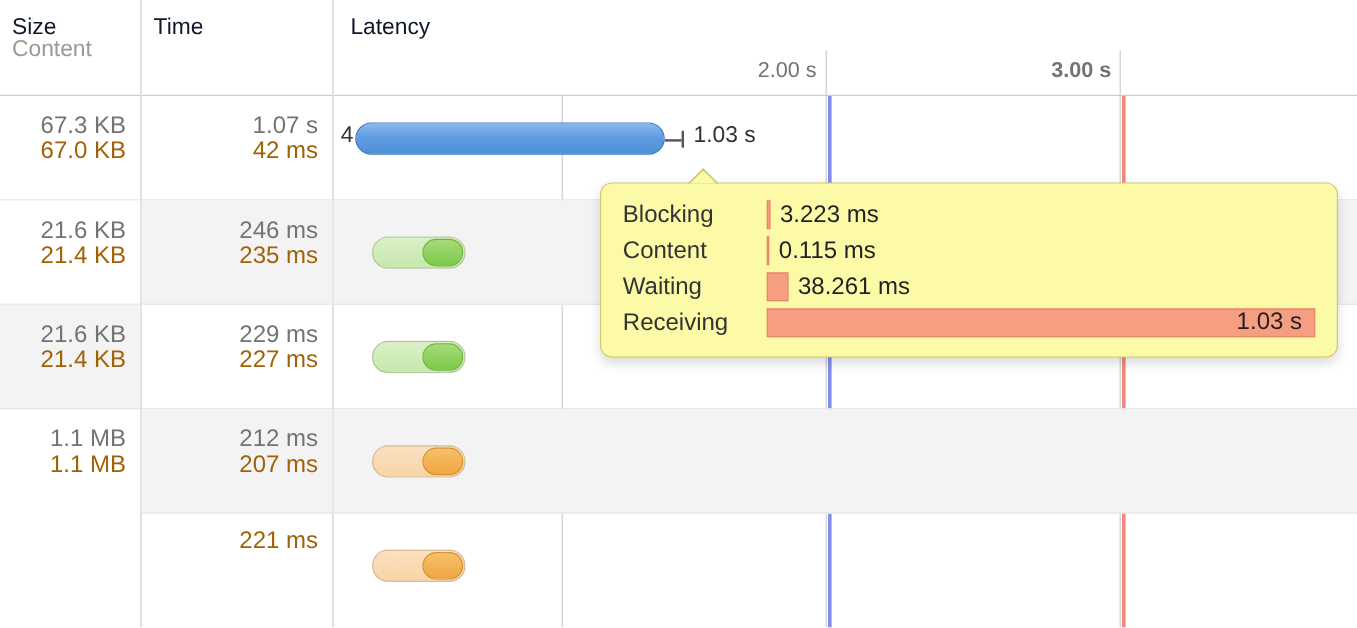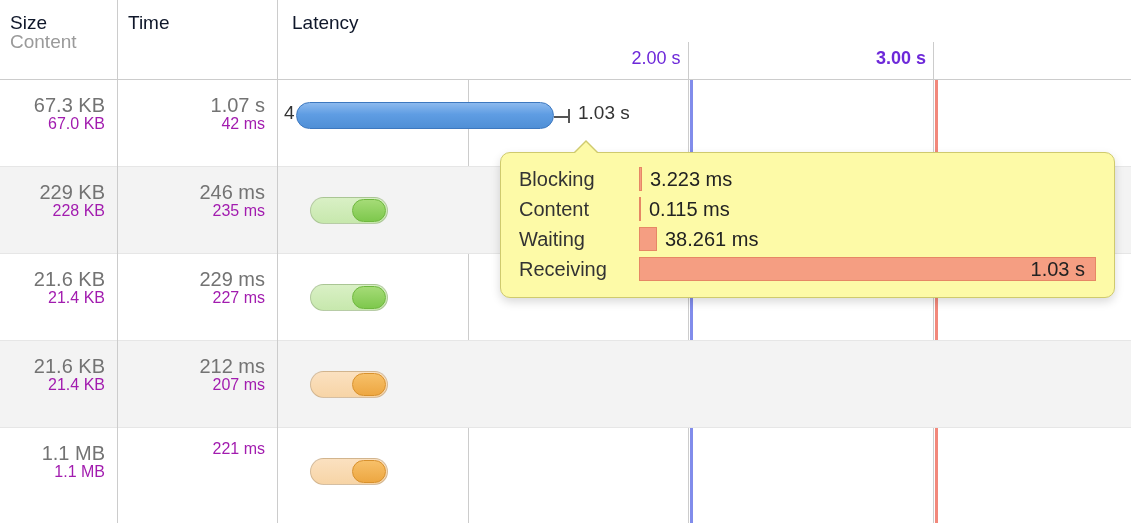--- a/index.html
+++ b/index.html
@@ -34,36 +34,36 @@
   .row {
     height: 87px;
     border-bottom: 1px solid #e6e6e6;
     padding: 14px 12px 0 10px;
     text-align: right;
     position: relative;
   }
   .row.alt { background: #f3f3f3; }
   .row.last { height: 91px; border-bottom: none; }
   .val1 { color: #737373; font-size: 20px; }
-  .val2 { color: #a21caf; font-size: 16px; margin-top: -2px; }
+  .val2 { color: #a16207; font-size: 20px; margin-top: -2px; }
 
   .col-timeline .row { padding: 0; text-align: left; }
 
   
   .tick {
     position: absolute;
     top: 0; bottom: 0;
     width: 1px;
     background: #ccc;
   }
   .tick-label {
     position: absolute;
     top: 48px;
     font-size: 18px;
-    color: #6d28d9;
+    color: #737373;
     transform: translateX(-50%);
   }
   .gl-blue {
     position: absolute;
     top: 80px; bottom: 0;
     width: 3px;
     background: #6b78e8;
     opacity: 0.85;
   }
   .gl-red {
@@ -207,24 +207,20 @@
 
   <div class="col-size">
     <div class="header">
       <div class="h1">Size</div>
       <div class="h2">Content</div>
     </div>
     <div class="row">
       <div class="val1">67.3 KB</div>
       <div class="val2">67.0 KB</div>
     </div>
-    <div class="row alt">
-      <div class="val1">229 KB</div>
-      <div class="val2">228 KB</div>
-    </div>
     <div class="row">
       <div class="val1">21.6 KB</div>
       <div class="val2">21.4 KB</div>
     </div>
     <div class="row alt">
       <div class="val1">21.6 KB</div>
       <div class="val2">21.4 KB</div>
     </div>
     <div class="row last">
       <div class="val1">1.1 MB</div>

